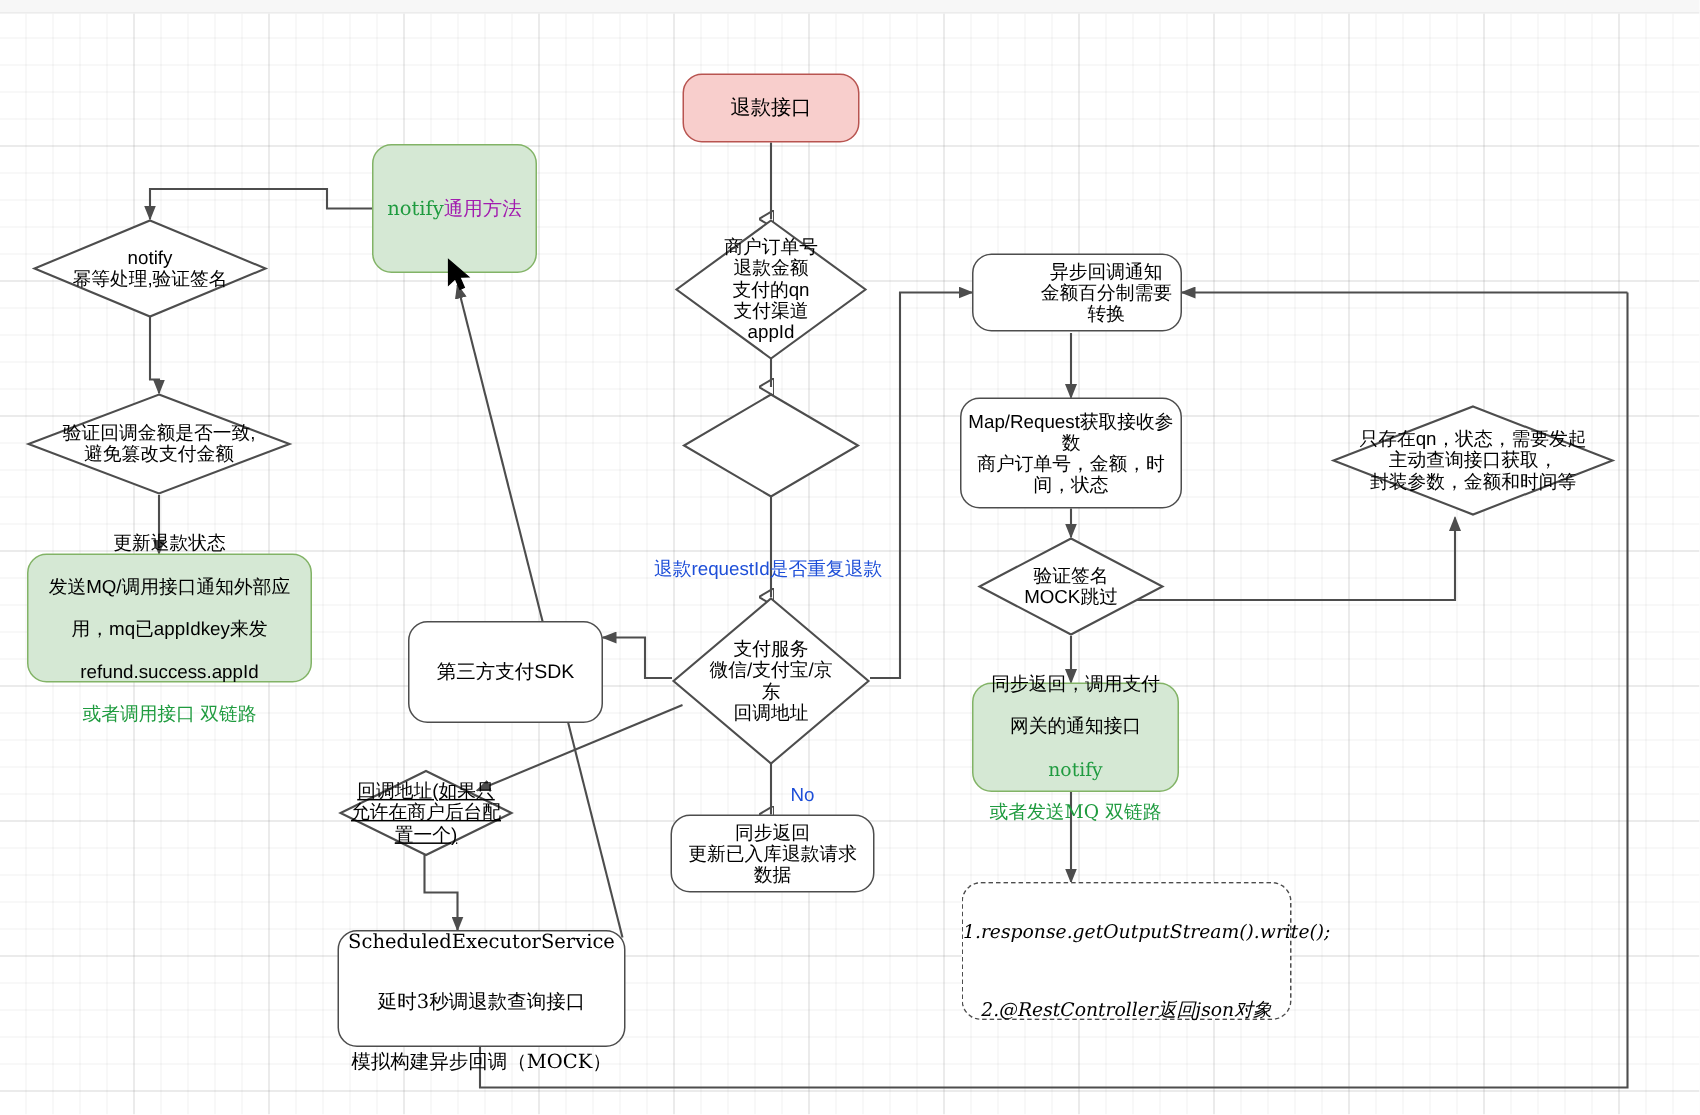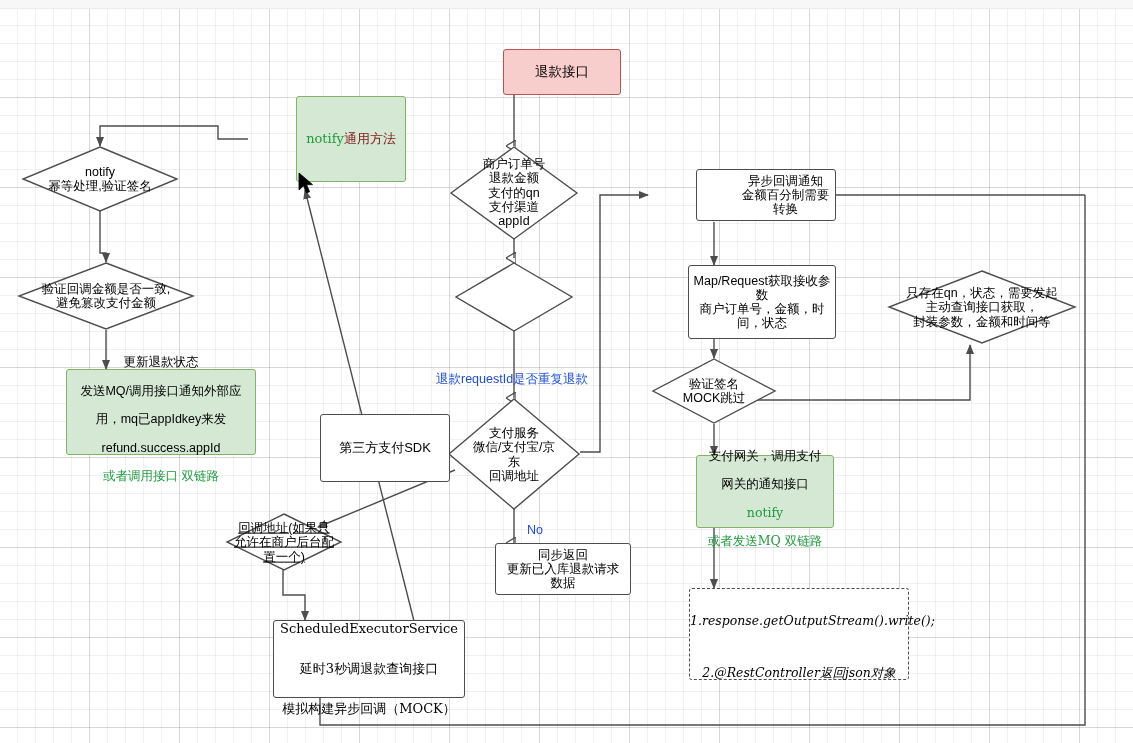--- a/index.html
+++ b/index.html
@@ -24,21 +24,21 @@
   #topbar{
     position:absolute;left:0;top:0;width:1133px;height:8px;
     background:#f7f7f7;border-bottom:1px solid #ececec;
   }
   svg#edges{position:absolute;left:0;top:0;width:1133px;height:743px;}
   .node{position:absolute;box-sizing:border-box;display:flex;
         align-items:center;justify-content:center;text-align:center;}
   .node .txt{width:100%;line-height:1.14;white-space:pre-line;}
 
   
-  .rrect{border:1.4px solid #4d4d4d;border-radius:3px;background:#ffffff;margin-left:48px;}
+  .rrect{border:1.4px solid #4d4d4d;border-radius:13px;background:#ffffff;}
   .rrect.pink{background:#f8cecc;border-color:#b85450;}
   .rrect.green{background:#d5e8d4;border-color:#82b366;}
   .rrect.dashed{border-style:dashed;background:#ffffff;}
 
   
   .dia{position:absolute;}
   .dia svg{position:absolute;left:0;top:0;overflow:visible;}
   .dia .txt{position:absolute;left:-26px;right:-26px;top:50%;
             transform:translateY(-50%);text-align:center;line-height:1.14;
             white-space:pre-line;}
@@ -104,21 +104,21 @@
     <path d="M1085,195 L788,195" marker-end="url(#ah)"></path>
   </g>
 </svg>
 
 <div class="node rrect pink" style="left:455px;top:49px;width:118px;height:46px;font-size:13.5px;">
   <span class="txt">退款接口</span>
 </div>
 
 <div class="node rrect green" style="left:248px;top:96px;width:110px;height:86px;font-size:13px;">
   <span>
-    <span class="mono grn">notify</span><span style="color:#7f1d1d;">通用方法</span>
+    <span class="mono grn">notify</span><span style="color:#a21caf;">通用方法</span>
   </span>
 </div>
 
 <div class="dia" style="left:22px;top:146px;width:156px;height:66px;">
   <svg width="156" height="66">
       <polygon points="78,1 155,33 78,65 1,33" fill="#ffffff" stroke="#4d4d4d" stroke-width="1.4"></polygon>
     </svg>
   <div class="txt" style="font-size:12.5px;">notify
 幂等处理,验证签名</div>
 </div>
@@ -210,21 +210,21 @@
 <div class="dia" style="left:652px;top:358px;width:124px;height:66px;">
   <svg width="124" height="66">
       <polygon points="62,1 123,33 62,65 1,33" fill="#ffffff" stroke="#4d4d4d" stroke-width="1.4"></polygon>
     </svg>
   <div class="txt" style="font-size:12.5px;">验证签名
 MOCK跳过</div>
 </div>
 
 <div class="node rrect green" style="left:648px;top:455px;width:138px;height:73px;font-size:12.5px;">
   <span class="txt">
-    <span>支付网关，调用支付</span><br>
+    <span>同步返回，调用支付</span><br>
     <span>网关的通知接口</span><br>
     <span class="mono grn">notify</span><br>
     <span class="mono grn">或者发送MQ 双链路</span>
   </span>
 </div>
 
 <div class="dia" style="left:888px;top:270px;width:188px;height:74px;">
   <svg width="188" height="74">
       <polygon points="94,1 187,37 94,73 1,37" fill="#ffffff" stroke="#4d4d4d" stroke-width="1.4"></polygon>
     </svg>

